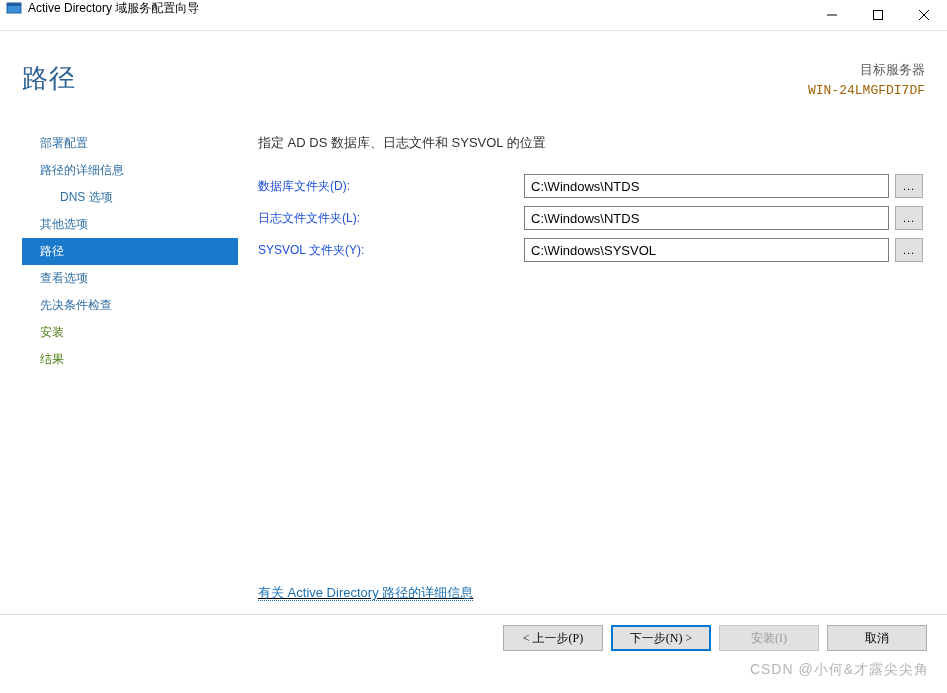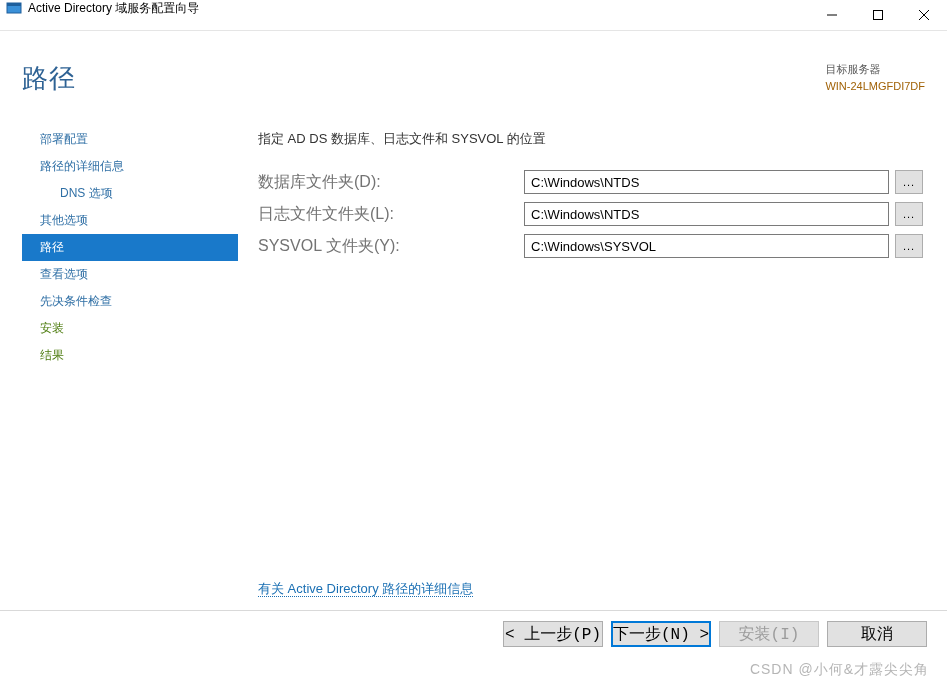--- a/index.html
+++ b/index.html
@@ -42,23 +42,25 @@
       align-items: flex-start;
     }
     .page-title {
       font-size: 26px;
       font-weight: 300;
       color: #2e6294;
       flex: 1;
       letter-spacing: 1px;
     }
     .target-block {
-      font-size: 11px;
+      text-align: right;
+      font-size: 13px;
       color: #5a5a5a;
       line-height: 1.5;
+      font-family: Liberation Mono, monospace;
     }
     .target-block .server { color: #a16207; font-weight: 500; }
 
     .body-area {
       display: flex;
       padding: 0 0 0 22px;
       height: 500px;
     }
     .sidebar {
       width: 216px;
@@ -94,22 +96,22 @@
       margin-bottom: 22px;
     }
     .form-row {
       display: flex;
       align-items: center;
       margin-bottom: 8px;
       gap: 6px;
     }
     .form-label {
       width: 260px;
-      font-size: 16px;
-      color: #737373;
+      font-size: 12px;
+      color: #1d4ed8;
     }
     .form-input {
       flex: 1;
       height: 24px;
       border: 1px solid #7a7a7a;
       padding: 0 6px;
       font-family: inherit;
       font-size: 13px;
     }
     .browse-btn {
@@ -117,20 +119,21 @@
       border: 1px solid #adadad;
       background: #e1e1e1;
       display: flex; align-items: center; justify-content: center;
       font-size: 11px;
       letter-spacing: 1px;
       cursor: pointer;
     }
     .more-link {
       margin-top: auto;
       margin-bottom: 12px;
+      text-decoration: underline;
     }
     .more-link a {
       color: #1a6fb3;
       font-size: 13px;
       text-decoration: none;
       border-bottom: 1px dotted #1a6fb3;
     }
 
     .footer {
       border-top: 1px solid #d9d9d9;
@@ -138,22 +141,22 @@
       display: flex;
       justify-content: flex-end;
       gap: 8px;
       background: #fff;
     }
     .footer-btn {
       min-width: 100px;
       height: 26px;
       border: 1px solid #adadad;
       background: #e1e1e1;
-      font-family: Liberation Mono, monospace;
-      font-size: 16px;
+      font-family: Liberation Serif, serif;
+      font-size: 12px;
       cursor: pointer;
       display: flex; align-items: center; justify-content: center;
     }
     .footer-btn.primary {
       border: 2px solid #0078d7;
       background: #e1e1e1;
     }
     .footer-btn.disabled {
       color: #9b9b9b;
       cursor: default;

